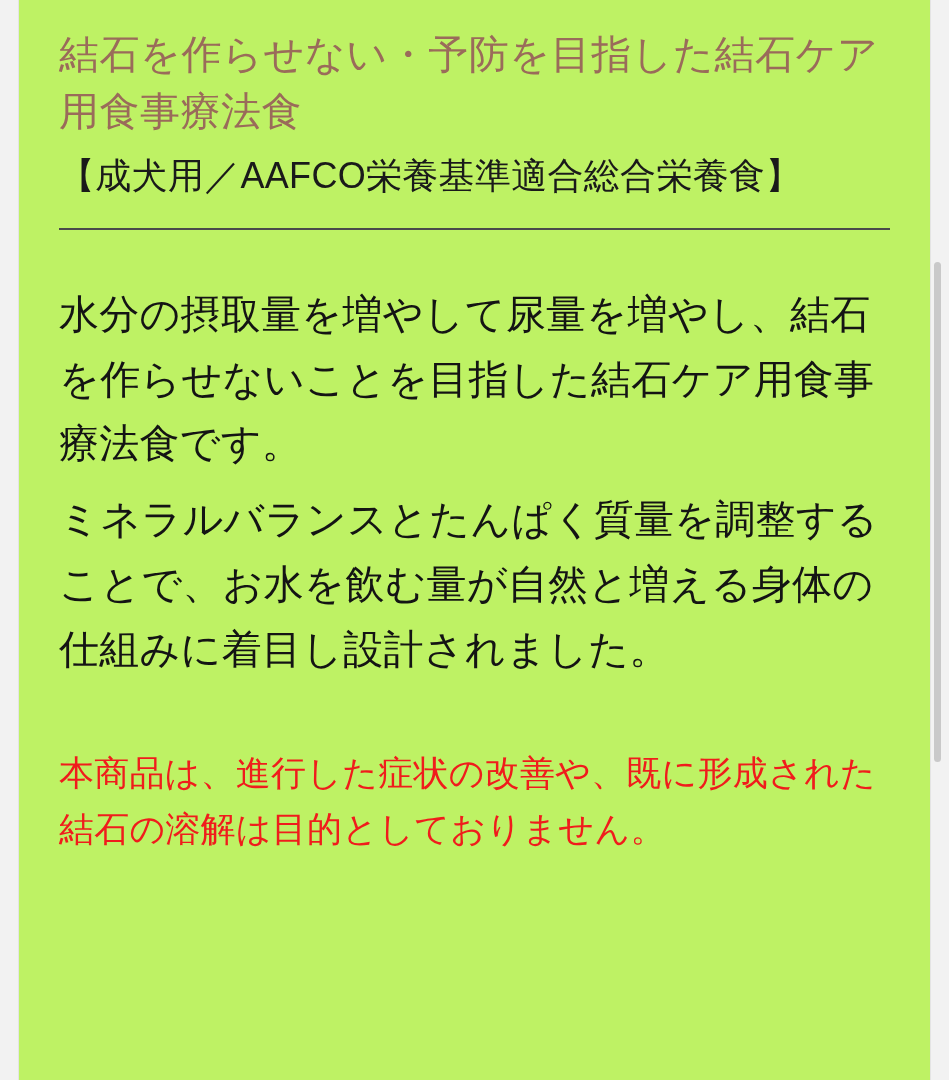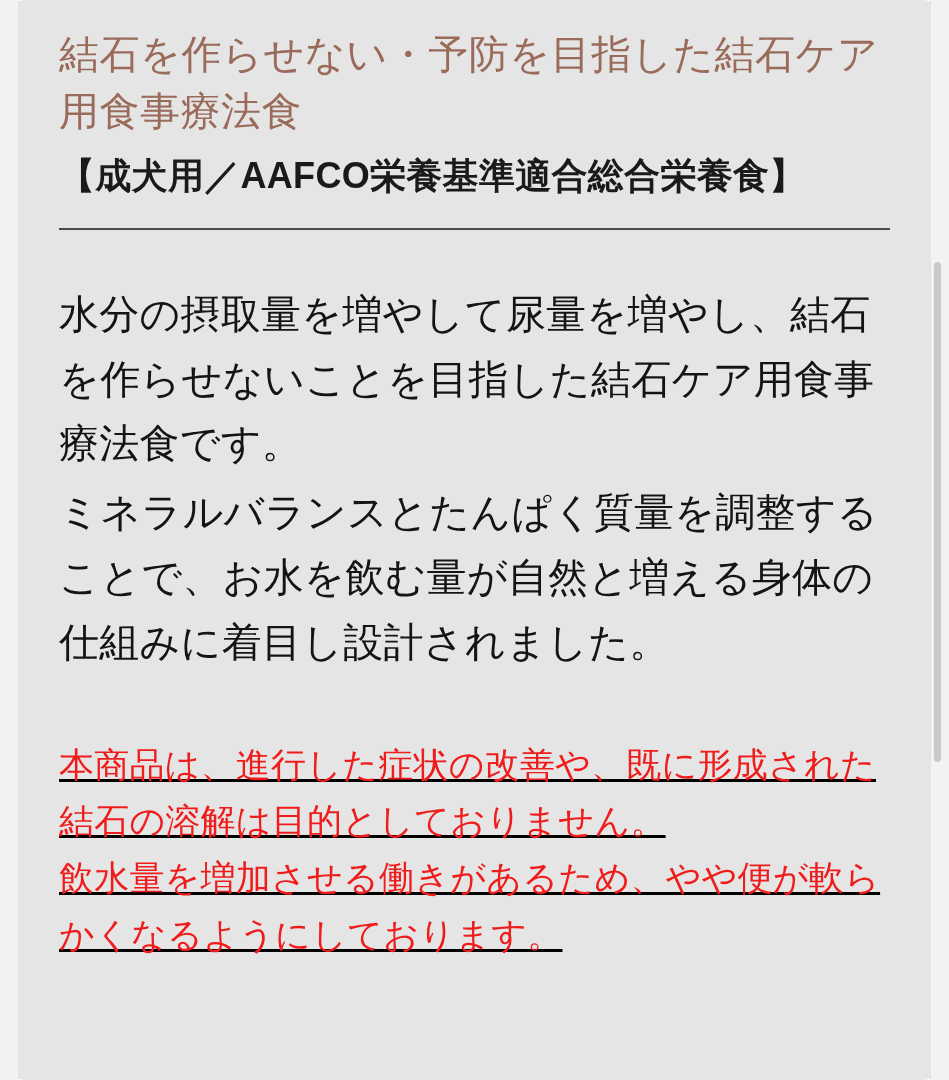--- a/index.html
+++ b/index.html
@@ -13,23 +13,22 @@
     overflow: hidden;
     font-family: "Liberation Sans", sans-serif;
     position: relative;
   }
   .page {
     position: absolute;
     left: 0;
     top: 0;
     width: 949px;
     height: 1080px;
-    background: #e5e5e5;
+    background: #bef264;
     box-sizing: border-box;
-    border-radius: 27px;
   }
   .edge-left {
     position: absolute;
     left: 0;
     top: 0;
     width: 18px;
     height: 1080px;
     background: #f2f2f2;
     border-right: 1px solid #e4e4e4;
   }
@@ -57,21 +56,21 @@
     line-height: 1.42;
     font-weight: 400;
     letter-spacing: 0.5px;
     margin: 0;
     word-break: break-all;
   }
   .subtitle {
     color: #1a1a1a;
     font-size: 36px;
     line-height: 1.45;
-    font-weight: 700;
+    font-weight: 400;
     margin: 10px 0 0 0;
     letter-spacing: 0.3px;
     word-break: break-all;
   }
   .divider {
     margin-top: 26px;
     border: 0;
     border-top: 2px solid #4a4a4a;
     width: 100%;
   }
@@ -80,25 +79,25 @@
   }
   .para {
     color: #141414;
     font-size: 40px;
     line-height: 1.62;
     margin: 0;
     letter-spacing: 0.2px;
     word-break: break-all;
   }
   .para + .para {
-    margin-top: 4px;
+    margin-top: 12px;
+    font-family: Liberation Serif, serif;
   }
   .warn-block {
     margin-top: 62px;
-    text-decoration: underline;
   }
   .warn {
     color: #f01c1c;
     font-size: 35px;
     line-height: 1.62;
     margin: 0;
     letter-spacing: 0.2px;
     word-break: break-all;
   }
   .scrollbar-track {
@@ -135,21 +134,20 @@
 
     <hr class="divider">
 
     <div class="body-block">
       <p class="para">水分の摂取量を増やして尿量を増やし、結石を作らせないことを目指した結石ケア用食事療法食です。</p>
       <p class="para">ミネラルバランスとたんぱく質量を調整することで、お水を飲む量が自然と増える身体の仕組みに着目し設計されました。</p>
     </div>
 
     <div class="warn-block">
       <p class="warn">本商品は、進行した症状の改善や、既に形成された結石の溶解は目的としておりません。</p>
-      <p class="warn">飲水量を増加させる働きがあるため、やや便が軟らかくなるようにしております。</p>
     </div>
 
   </div>
 
   <div class="scrollbar-track">
     <div class="scrollbar-thumb"></div>
   </div>
 
 </div>
 

